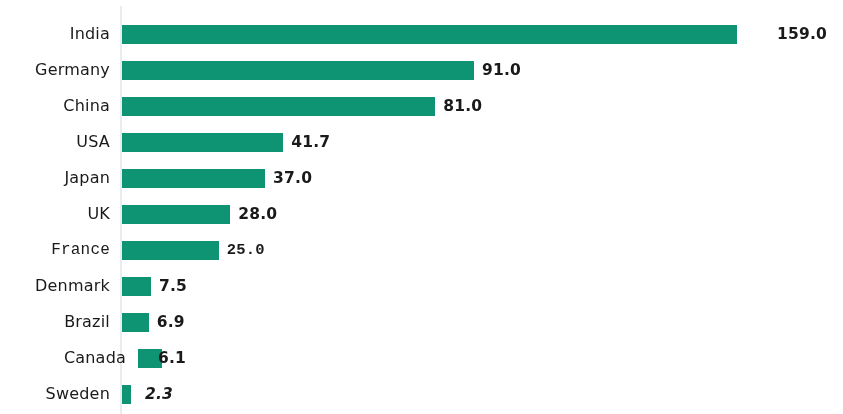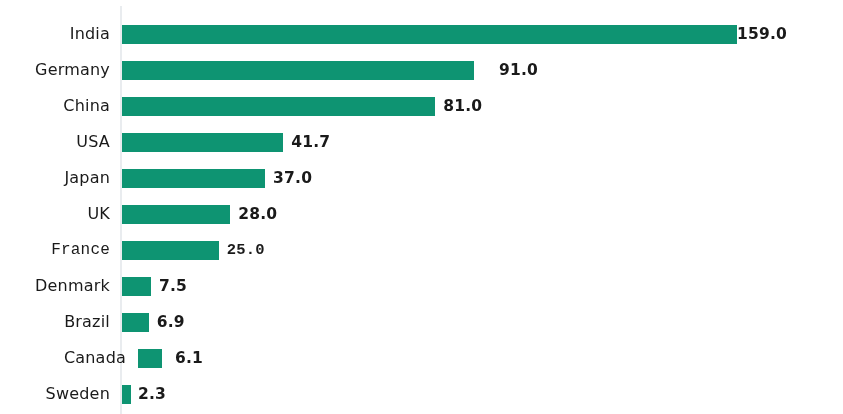--- a/index.html
+++ b/index.html
@@ -73,26 +73,26 @@
 </head>
 <body>
 
 <div id="chart-root">
   <div id="plot">
     <div id="axis-line"></div>
     <div id="rows">
         <div class="bar-row" style="top: 16px;">
           <div class="cat-label">India</div>
           <div class="bar" style="width: 615.012px; background: rgb(14, 148, 114);"></div>
-          <div class="val-label" style="left: 737px;">159.0</div>
+          <div class="val-label" style="left: 777px;">159.0</div>
         </div>
         <div class="bar-row" style="top: 52px; padding-left: 8px;">
           <div class="cat-label">Germany</div>
           <div class="bar" style="width: 351.988px; background: rgb(14, 148, 114);"></div>
-          <div class="val-label" style="left: 481.988px; margin-left: 17px;">91.0</div>
+          <div class="val-label" style="left: 481.988px;">91.0</div>
         </div>
         <div class="bar-row" style="top: 88px;">
           <div class="cat-label">China</div>
           <div class="bar" style="width: 313.308px; background: rgb(14, 148, 114);"></div>
           <div class="val-label" style="left: 443.308px;">81.0</div>
         </div>
         <div class="bar-row" style="top: 124px;">
           <div class="cat-label">USA</div>
           <div class="bar" style="width: 161.296px; background: rgb(14, 148, 114);"></div>
           <div class="val-label" style="left: 291.296px;">41.7</div>
@@ -118,22 +118,22 @@
           <div class="val-label" style="left: 159.01px;">7.5</div>
         </div>
         <div class="bar-row" style="top: 304px;">
           <div class="cat-label">Brazil</div>
           <div class="bar" style="width: 26.6892px; background: rgb(14, 148, 114);"></div>
           <div class="val-label" style="left: 156.689px;">6.9</div>
         </div>
         <div class="bar-row" style="top: 340px; margin-left: 16px;">
           <div class="cat-label">Canada</div>
           <div class="bar" style="width: 23.5948px; background: rgb(14, 148, 114);"></div>
-          <div class="val-label" style="left: 159px;">6.1</div>
+          <div class="val-label" style="left: 142px;">6.1</div>
         </div>
         <div class="bar-row" style="top: 376px;">
           <div class="cat-label">Sweden</div>
           <div class="bar" style="width: 8.8964px; background: rgb(14, 148, 114);"></div>
-          <div class="val-label" style="left: 138px;">2.3</div>
+          <div class="val-label" style="left: 145px; font-style: italic;">2.3</div>
         </div>
       </div>
   </div>
 </div>
 
 </body></html>

